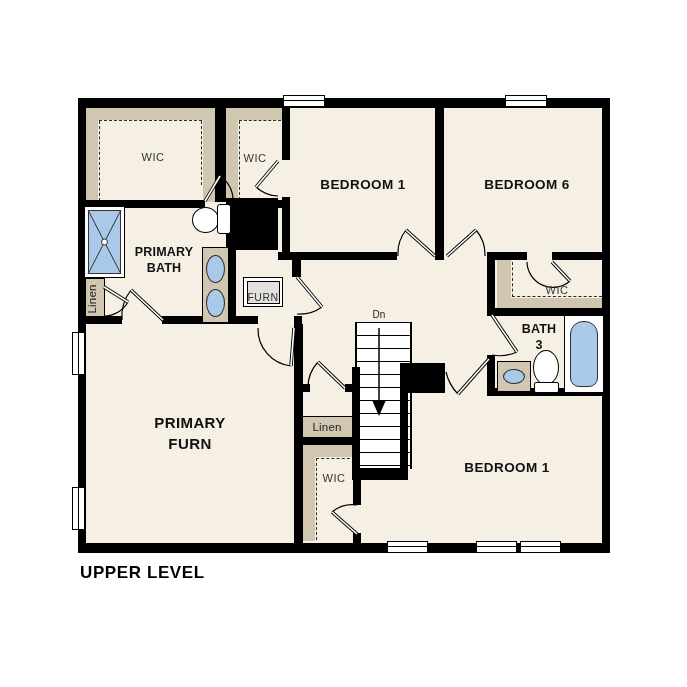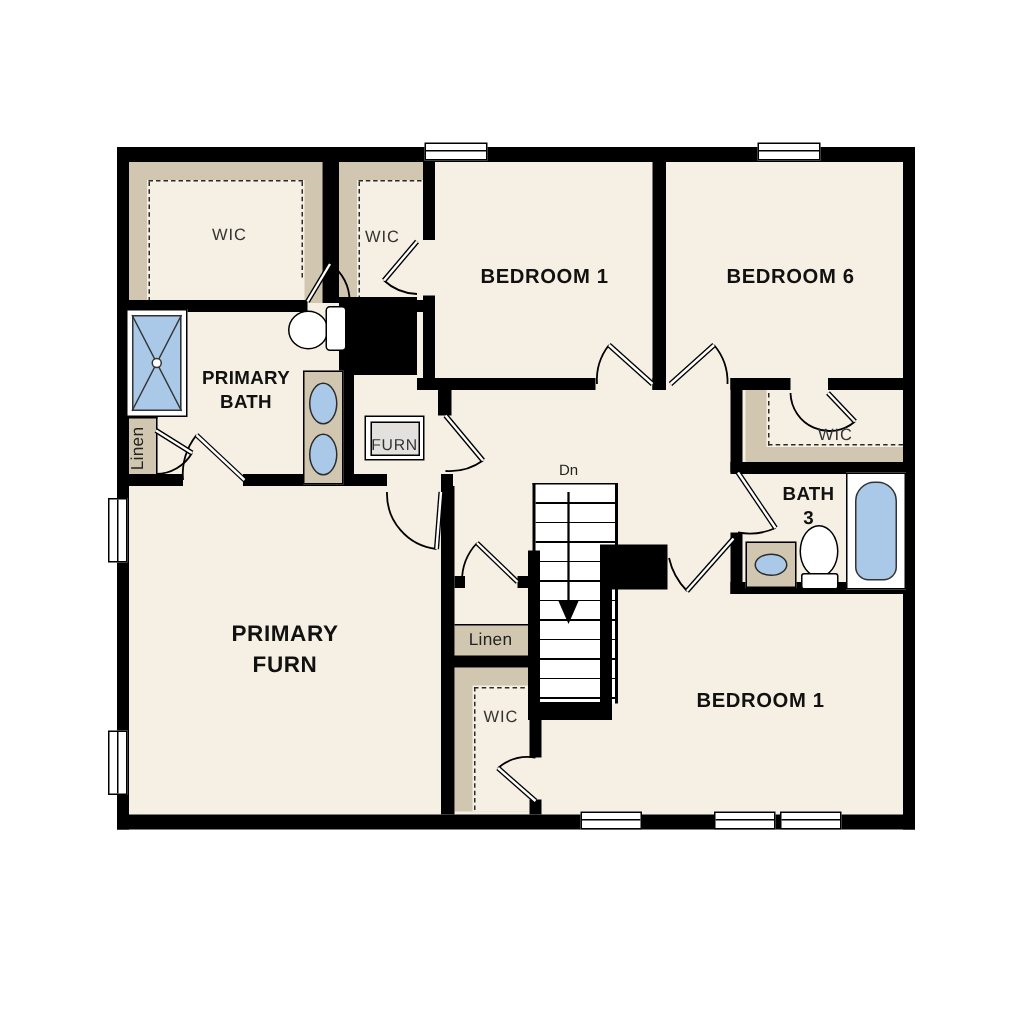--- a/index.html
+++ b/index.html
@@ -208,14 +208,15 @@
   <div class="lbl linen rot" style="left:92px;top:299px;">Linen</div>
   <div class="lbl room2" style="left:190px;top:433px;">
     <div>PRIMARY</div>
     <div>FURN</div>
   </div>
   <div class="lbl linen" style="left:327px;top:427px;">Linen</div>
   <div class="lbl small" style="left:334px;top:478px;">WIC</div>
   <div class="lbl room" style="left:507px;top:467px;">BEDROOM 1</div>
   <div class="lbl" style="left:379px;top:314px;font-size:10px;color:#222;">Dn</div>
 
+  <div class="title" style="left:80px;top:563px;">UPPER LEVEL</div>
 
 </div>
 
 </body></html>

